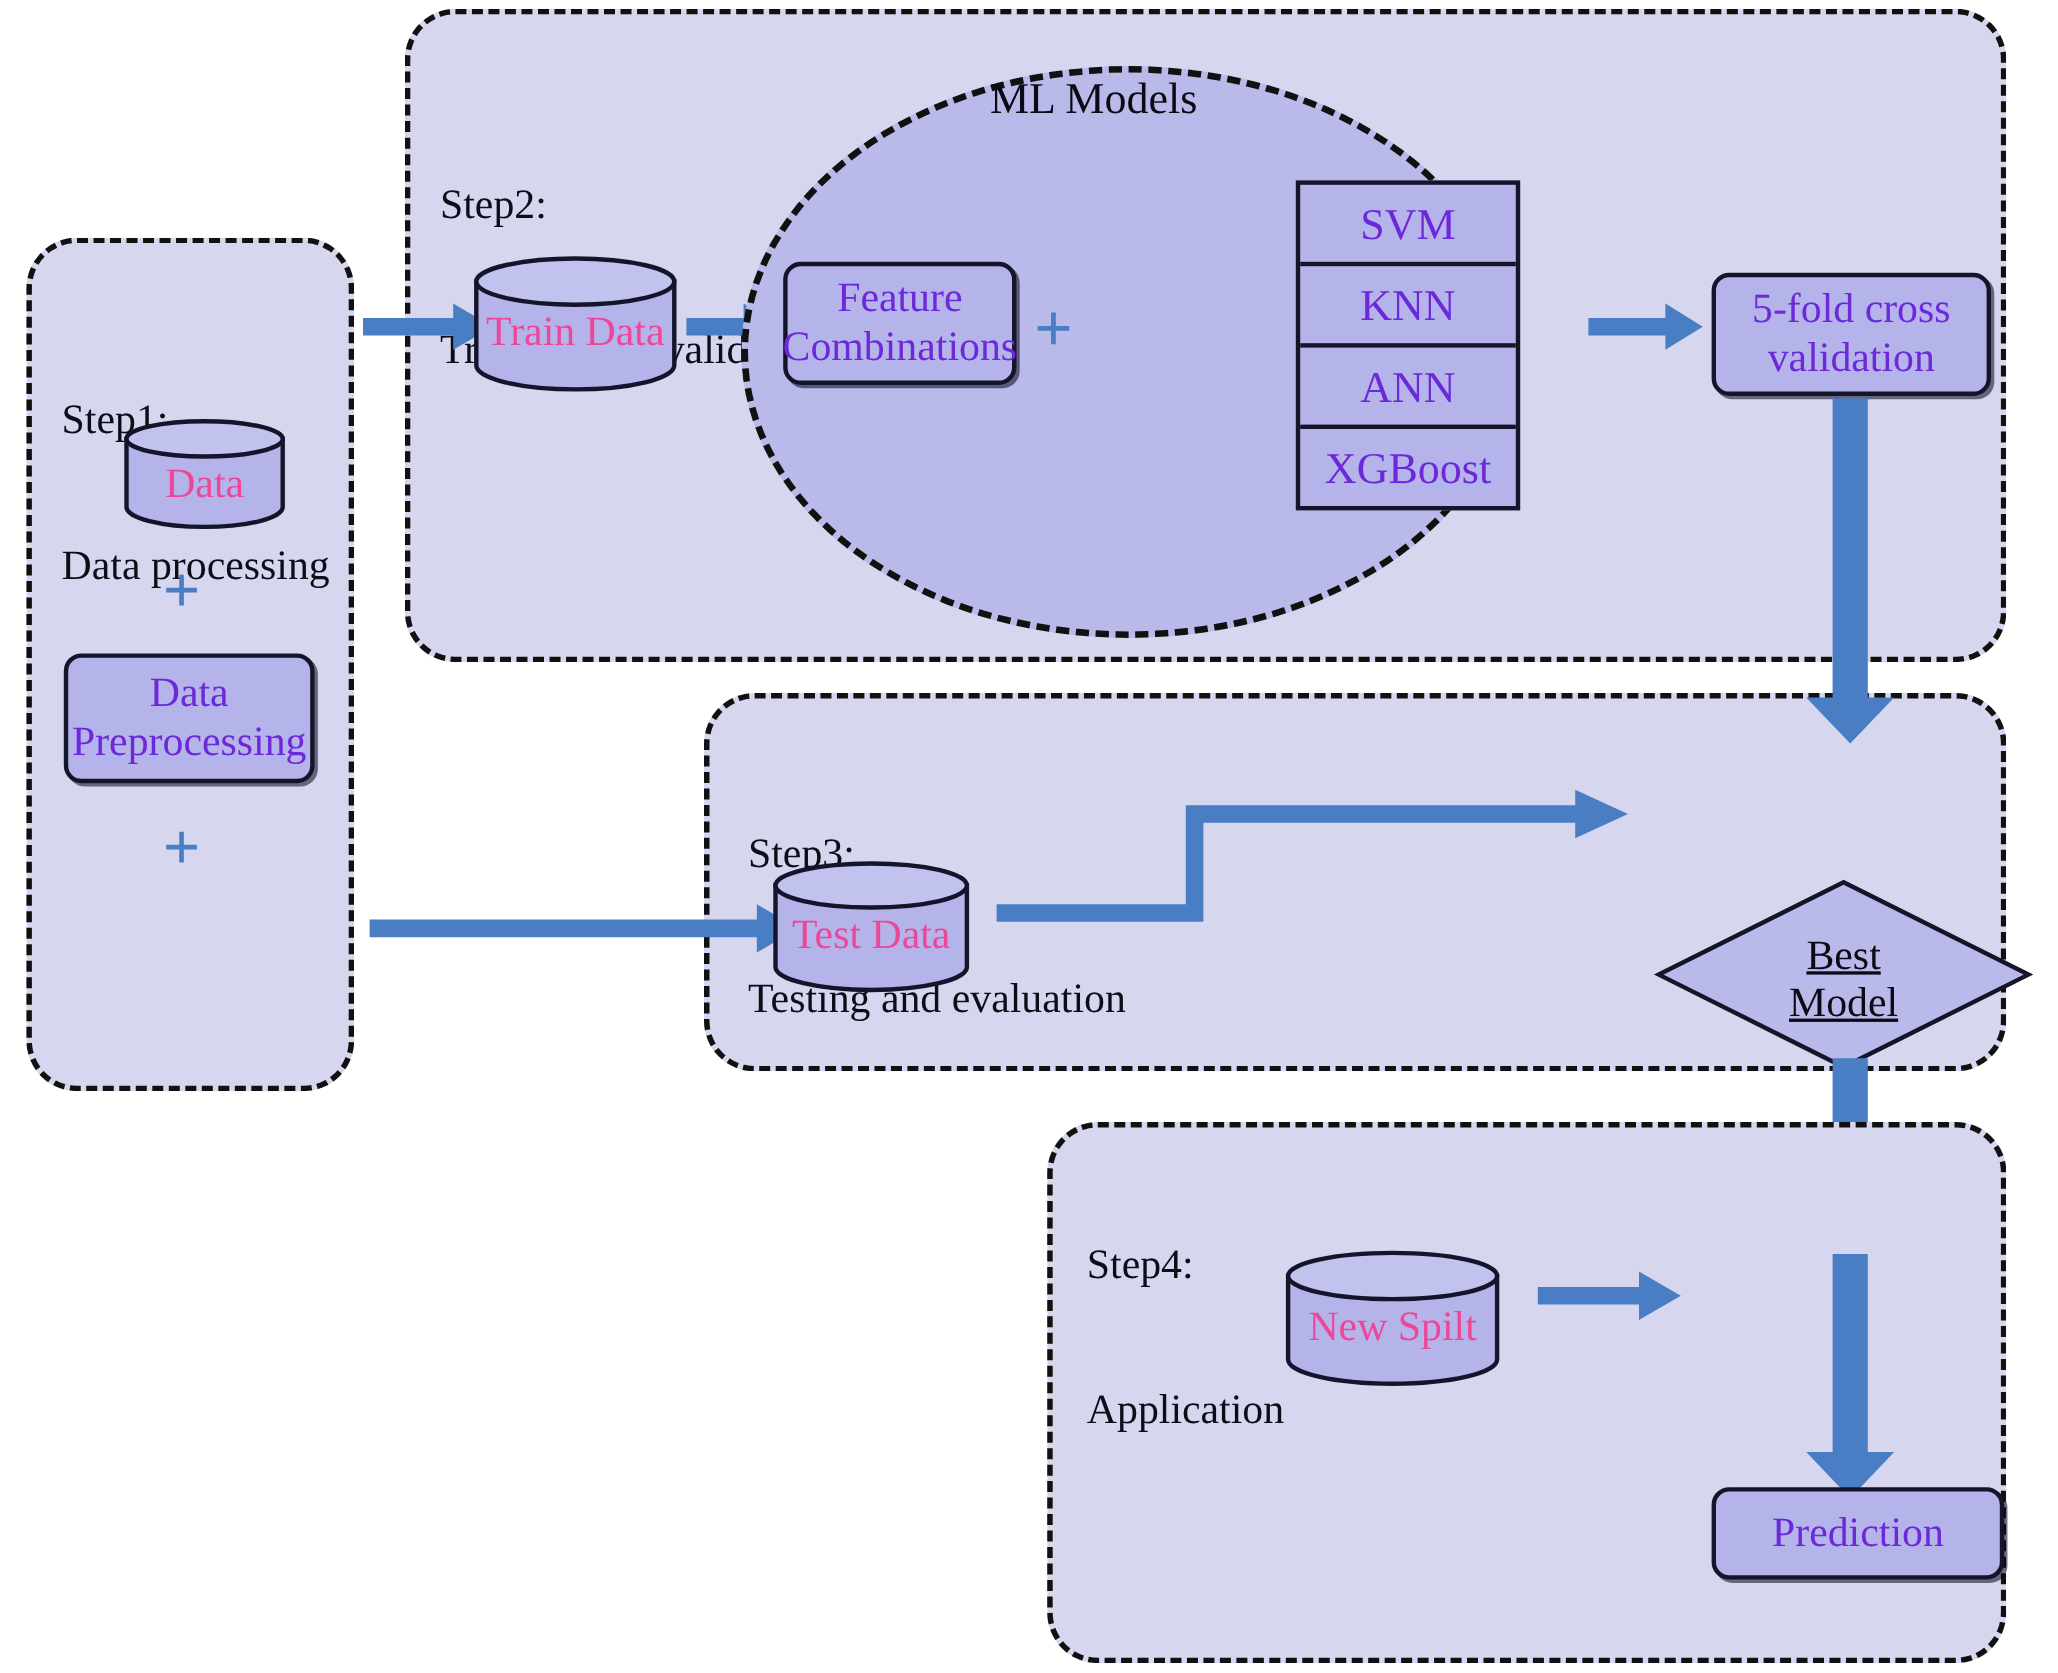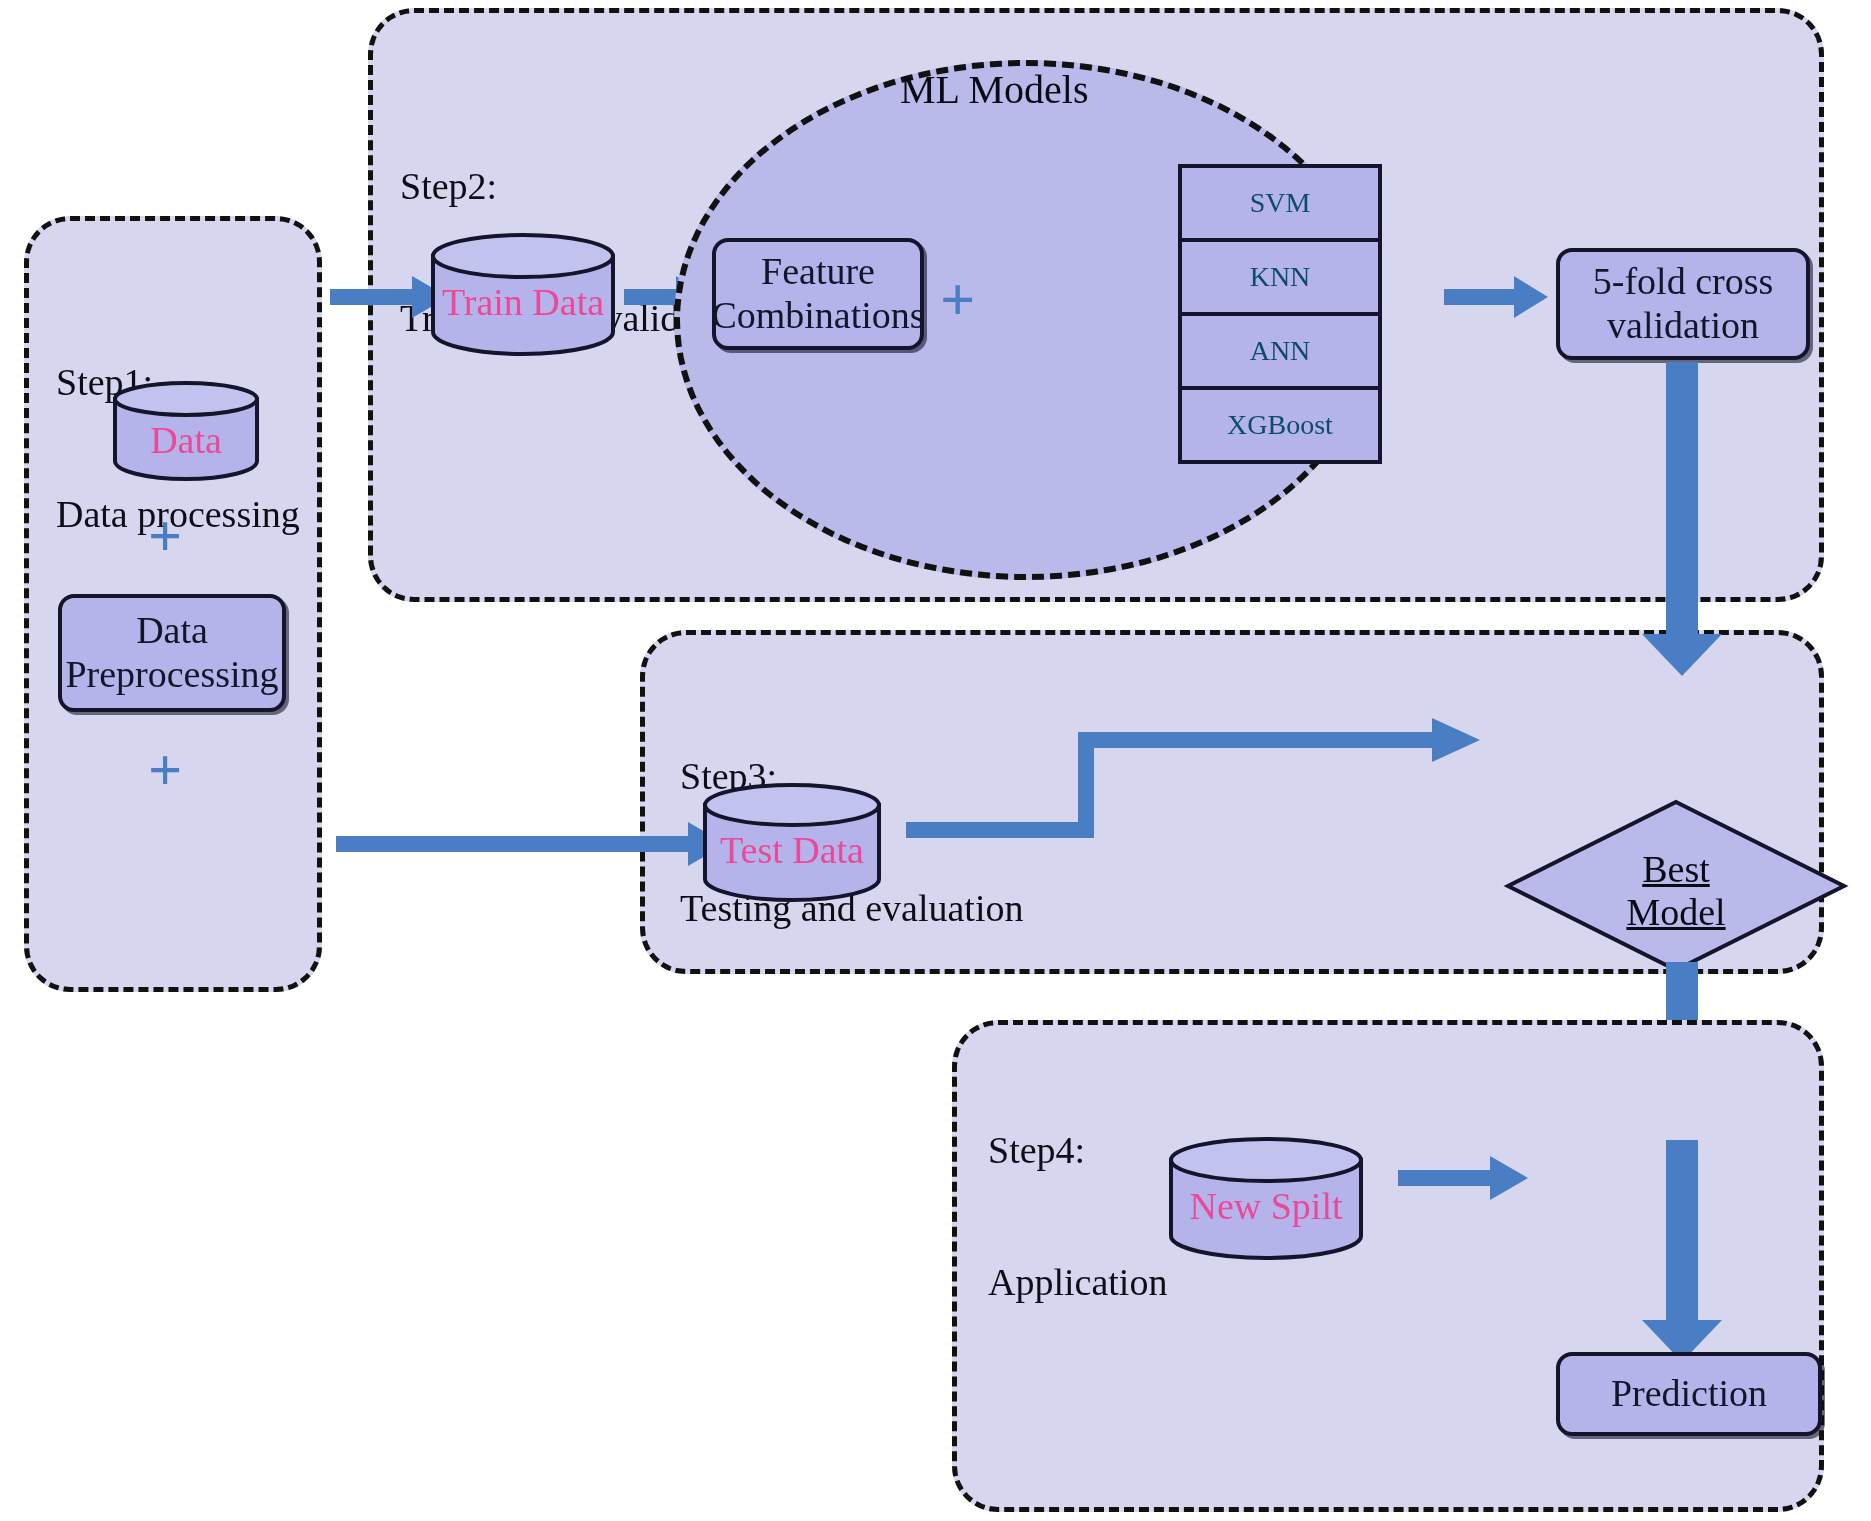--- a/index.html
+++ b/index.html
@@ -8,28 +8,28 @@
 
   
   .panel{position:absolute;background:#d6d7ef;border:5px dashed #111;box-sizing:border-box;}
   .panel-r{border-radius:46px;}
 
   .step-label{position:absolute;color:#0d0d17;line-height:1.16;font-size:38px;white-space:pre;}
 
   
   .box{position:absolute;background:#b4b4ea;border:4px solid #14142b;border-radius:16px;
        box-sizing:border-box;display:flex;align-items:center;justify-content:center;
-       text-align:center;color:#0f172a;font-size:38px;line-height:1.15;
+       text-align:center;color:#6d28d9;font-size:38px;line-height:1.15;
        box-shadow:3px 3px 0 rgba(10,10,30,.55);}
 
   
   .mltable{position:absolute;border:4px solid #14142b;background:#b4b4ea;box-sizing:border-box;
            display:flex;flex-direction:column;}
   .mlrow{flex:1;display:flex;align-items:center;justify-content:center;
-         border-bottom:4px solid #14142b;font-size:28px;color:#0c4a6e;box-sizing:border-box;}
+         border-bottom:4px solid #14142b;font-size:40px;color:#6d28d9;box-sizing:border-box;}
   .mlrow:last-child{border-bottom:none;}
 
   
   .ml-circle{position:absolute;border:6px dashed #111;border-radius:50%;
              background:#b9b9ea;box-sizing:border-box;}
   .ml-title{position:absolute;font-size:40px;color:#0b0b16;white-space:nowrap;}
 
   
   .cyl{position:absolute;}
   .cyl svg{display:block;overflow:visible;}

